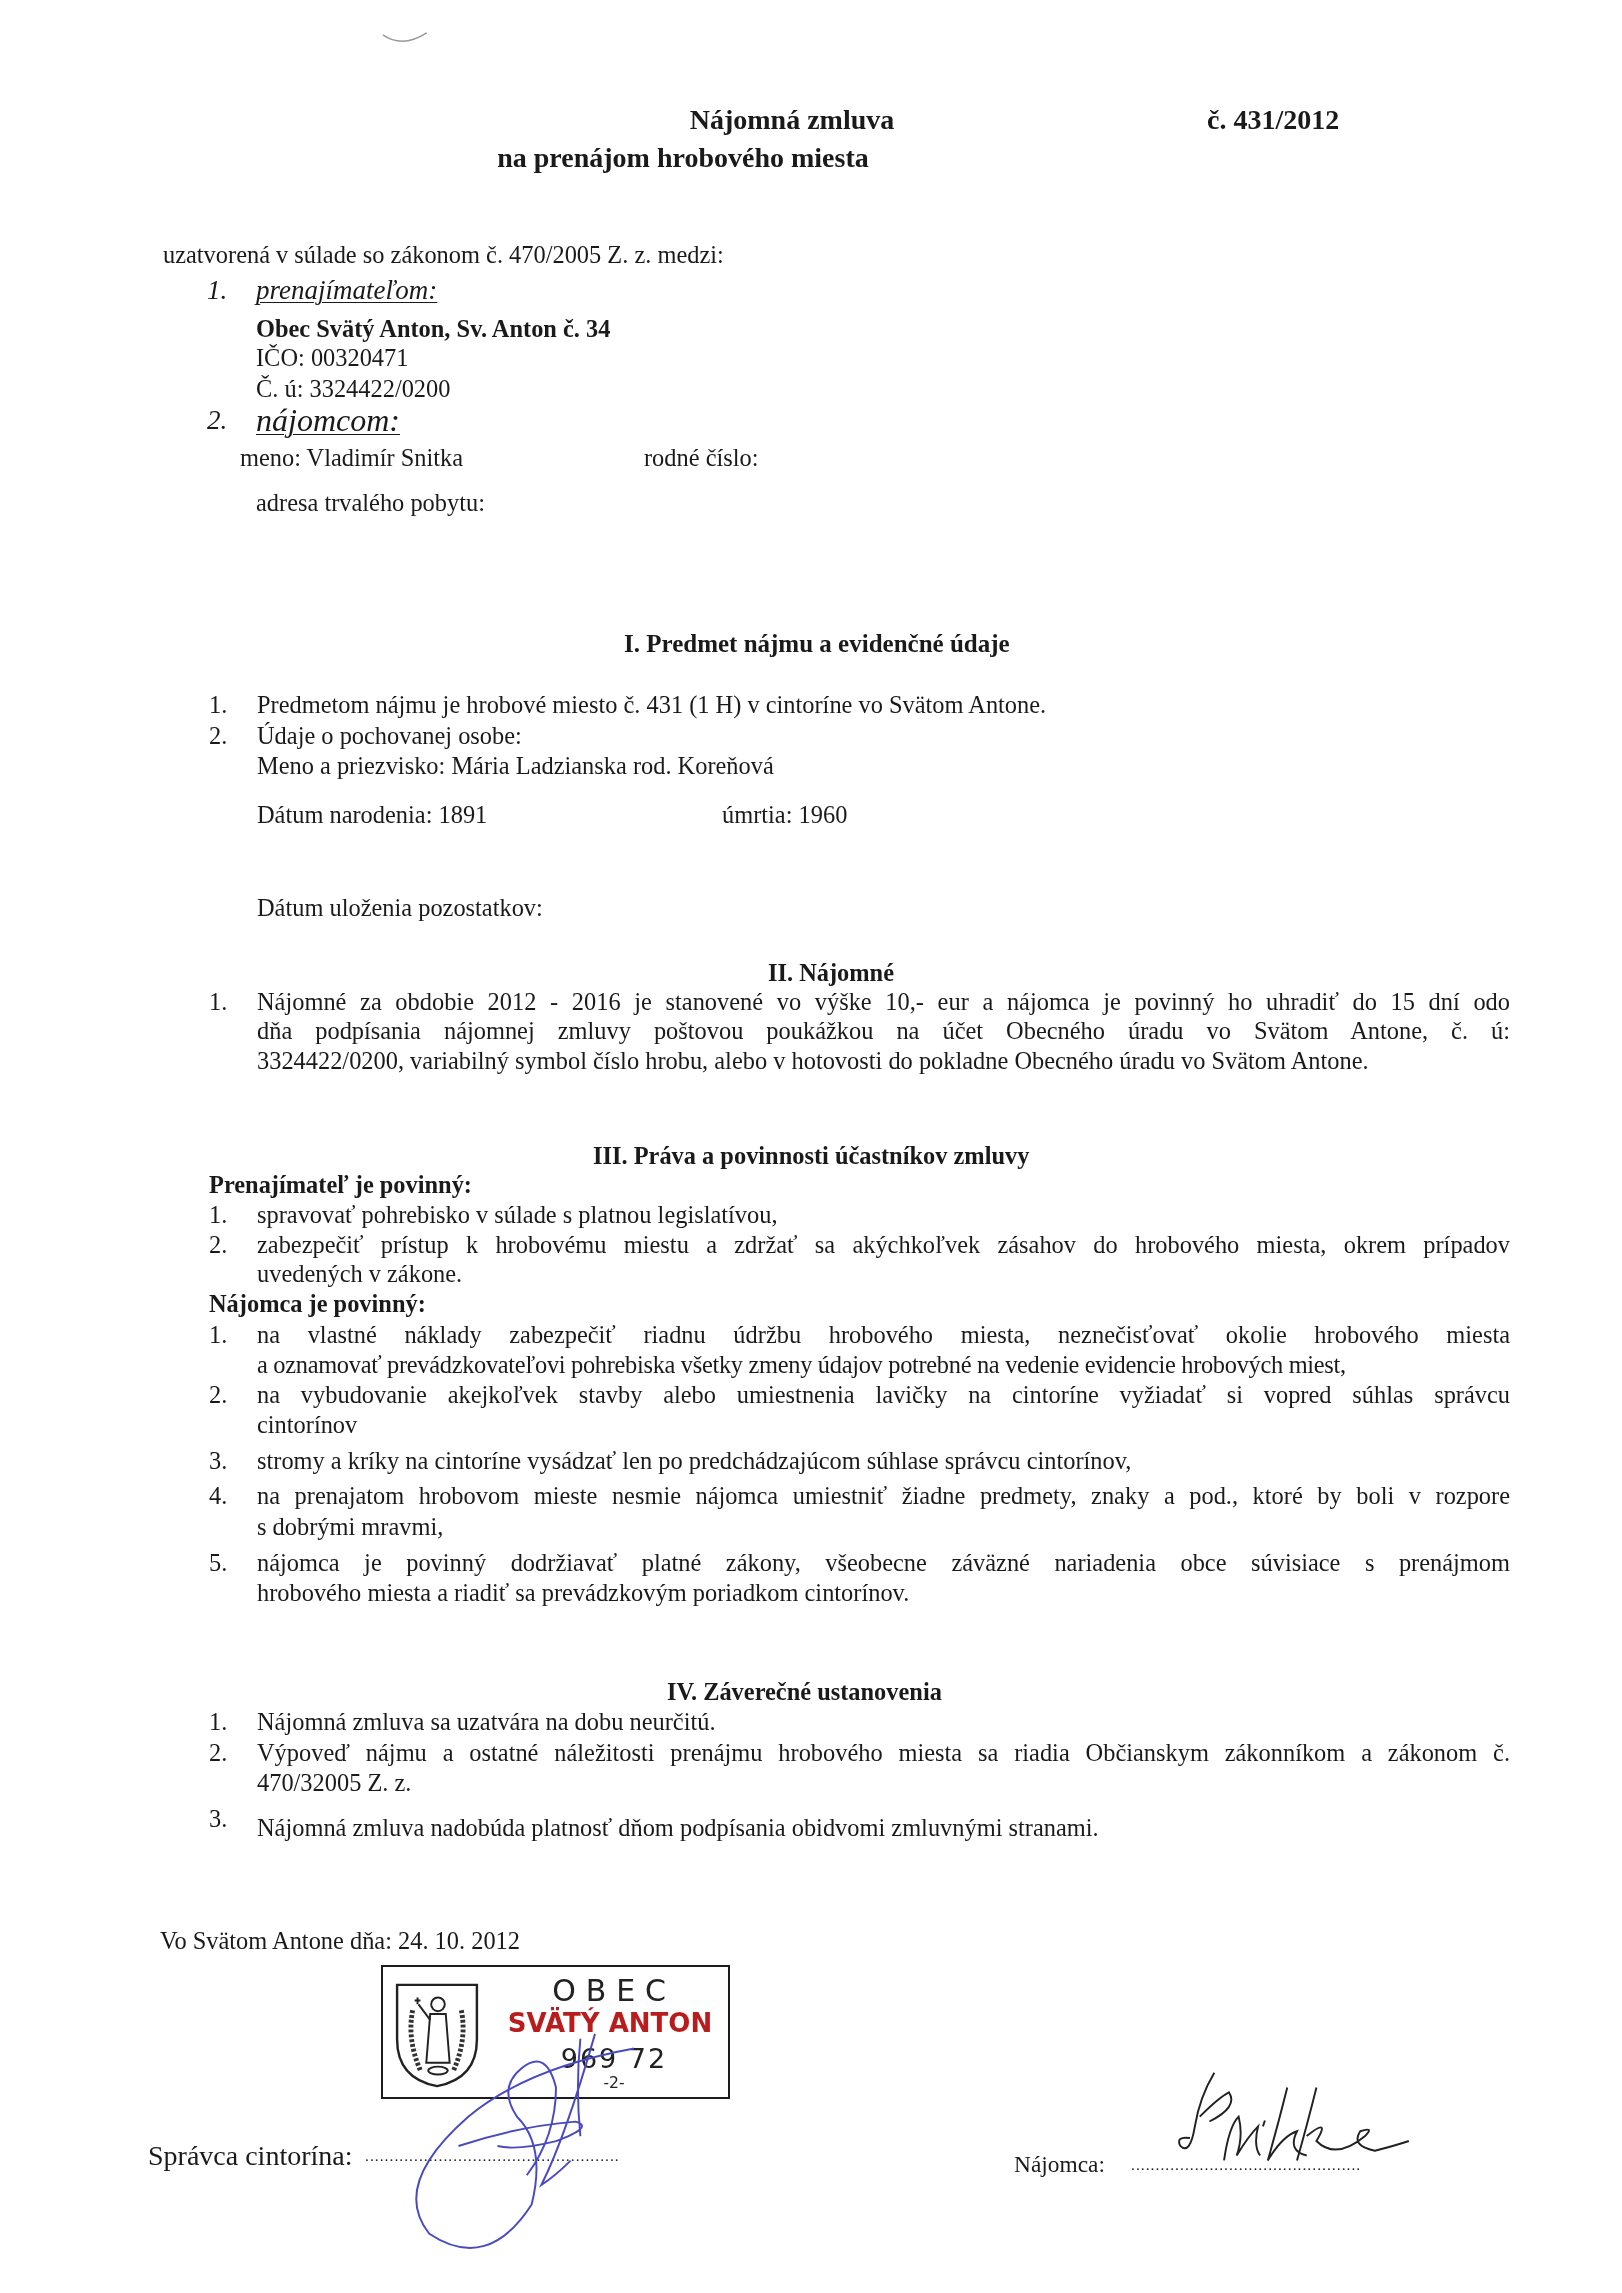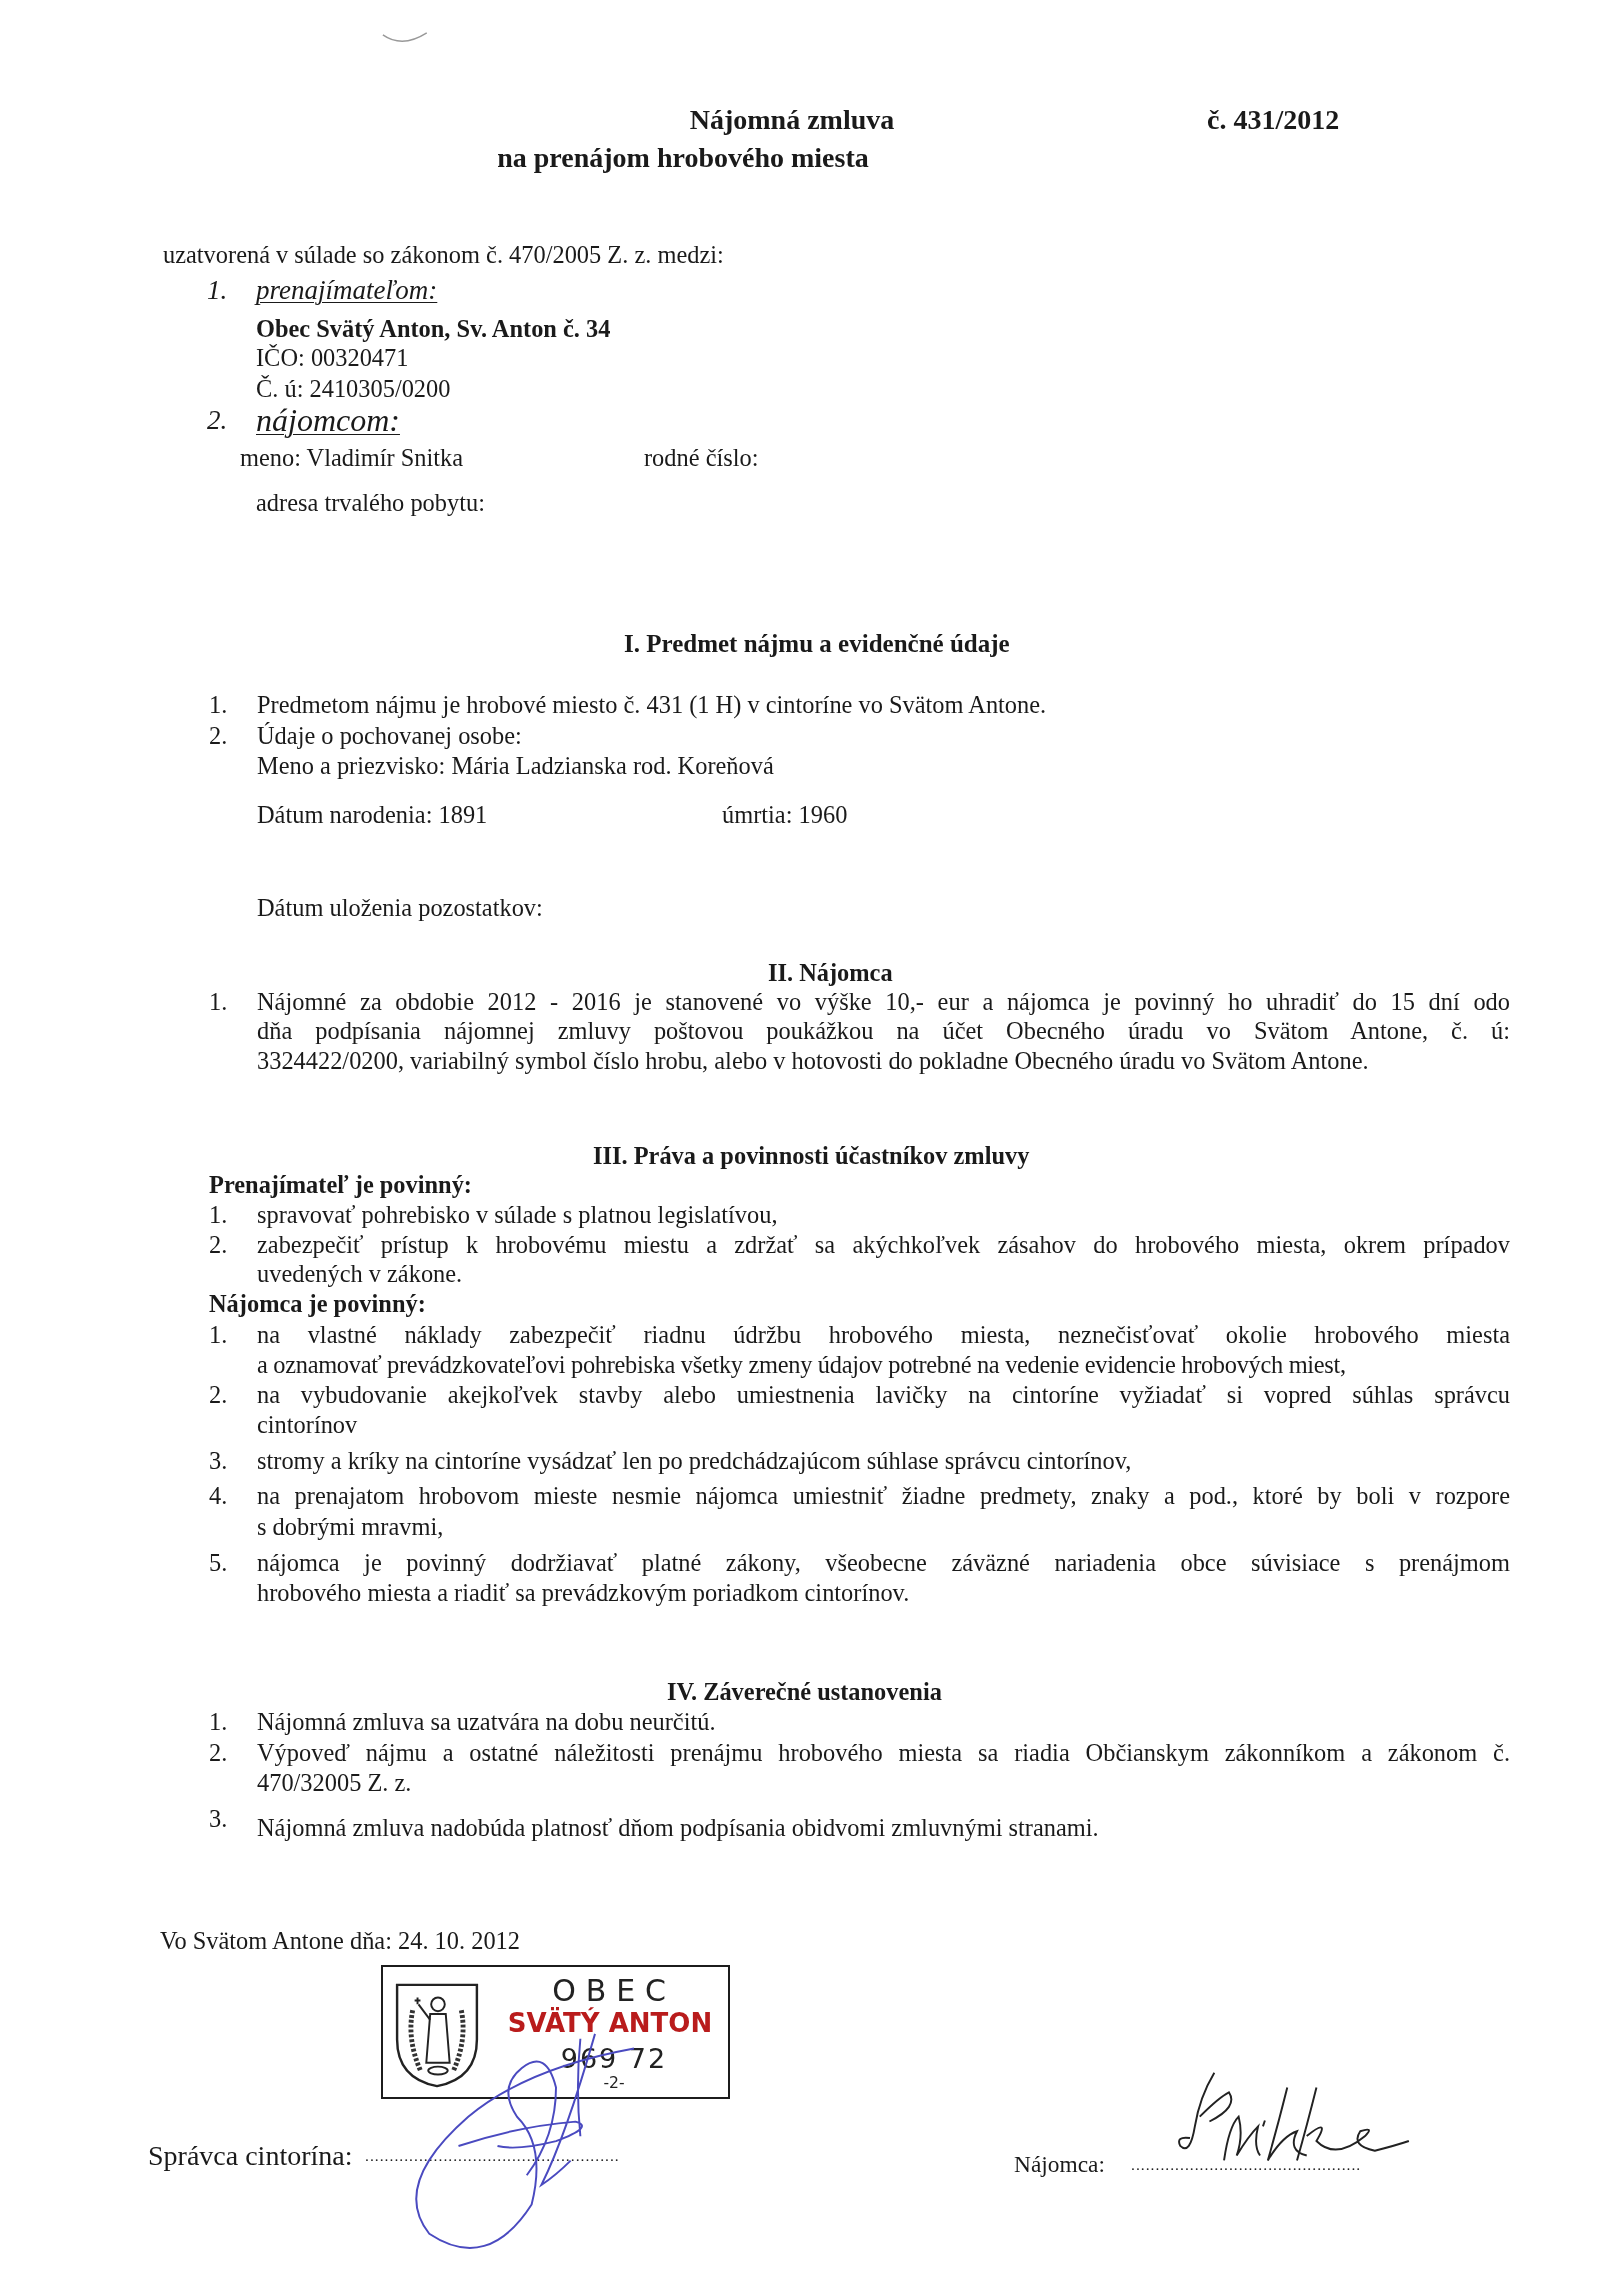--- a/index.html
+++ b/index.html
@@ -36,39 +36,39 @@
 <div class="abs title" style="left:0;width:1623px;top:103px;text-align:center;padding-right:39px;box-sizing:border-box;">Nájomná zmluva</div>
 <div class="abs title" style="left:0;width:1398px;top:141px;text-align:center;padding-right:32px;box-sizing:border-box;">na prenájom hrobového miesta</div>
 <div class="abs title" style="left:1207px;top:103px;">č. 431/2012</div>
 
 <div class="abs t" style="left:163px;top:240px;">uzatvorená v súlade so zákonom č. 470/2005 Z. z. medzi:</div>
 
 <div class="abs t i" style="left:207px;top:276px;font-size:27px;">1.</div>
 <div class="abs t i ul" style="left:256px;top:276px;font-size:27px;">prenajímateľom:</div>
 <div class="abs t b" style="left:256px;top:314px;">Obec Svätý Anton, Sv. Anton č. 34</div>
 <div class="abs t" style="left:256px;top:343px;">IČO: 00320471</div>
-<div class="abs t" style="left:256px;top:374px;">Č. ú: 2410305/0200</div>
+<div class="abs t" style="left:256px;top:374px;">Č. ú: 3324422/0200</div>
 
 <div class="abs t i" style="left:207px;top:406px;font-size:27px;">2.</div>
 <div class="abs t i ul" style="left:256px;top:406px;font-size:32px;">nájomcom:</div>
 <div class="abs t" style="left:240px;top:443px;font-family:Liberation Serif, serif;">meno: Vladimír Snitka</div>
 <div class="abs t" style="left:644px;top:443px;">rodné číslo:</div>
 <div class="abs t" style="left:256px;top:488px;">adresa trvalého pobytu:</div>
 
 <div class="abs t b" style="left:624px;top:629px;font-size:25px;">I. Predmet nájmu a evidenčné údaje</div>
 <div class="abs t" style="left:209px;top:690px;">1.</div>
 <div class="abs t" style="left:257px;top:690px;">Predmetom nájmu je hrobové miesto č. 431 (1 H) v cintoríne vo Svätom Antone.</div>
 <div class="abs t" style="left:209px;top:721px;">2.</div>
 <div class="abs t" style="left:257px;top:721px;">Údaje o pochovanej osobe:</div>
 <div class="abs t" style="left:257px;top:751px;">Meno a priezvisko: Mária Ladzianska rod. Koreňová</div>
 <div class="abs t" style="left:257px;top:800px;">Dátum narodenia: 1891</div>
 <div class="abs t" style="left:722px;top:800px;">úmrtia:  1960</div>
 <div class="abs t" style="left:257px;top:845px;margin-top:48px;">Dátum uloženia pozostatkov:</div>
 
-<div class="abs t b" style="left:768px;top:958px;">II. Nájomca</div>
+<div class="abs t b" style="left:768px;top:958px;">II. Nájomné</div>
 <div class="abs t" style="left:209px;top:987px;">1.</div>
 <div class="abs t just" style="left:257px;top:987px;width:1253px;">Nájomné za obdobie 2012 - 2016 je stanovené vo výške 10,- eur  a nájomca je povinný ho uhradiť do 15 dní odo</div>
 <div class="abs t just" style="left:257px;top:1016px;width:1253px;">dňa podpísania nájomnej zmluvy poštovou poukážkou na účet Obecného úradu vo Svätom Antone, č. ú:</div>
 <div class="abs t" style="left:257px;top:1046px;">3324422/0200, variabilný symbol číslo hrobu, alebo v hotovosti do pokladne Obecného úradu vo Svätom Antone.</div>
 
 <div class="abs t b" style="left:593px;top:1141px;">III. Práva a povinnosti účastníkov zmluvy</div>
 <div class="abs t b" style="left:209px;top:1170px;">Prenajímateľ je povinný:</div>
 <div class="abs t" style="left:209px;top:1200px;">1.</div>
 <div class="abs t" style="left:257px;top:1200px;">spravovať pohrebisko v súlade s platnou legislatívou,</div>
 <div class="abs t" style="left:209px;top:1230px;">2.</div>

